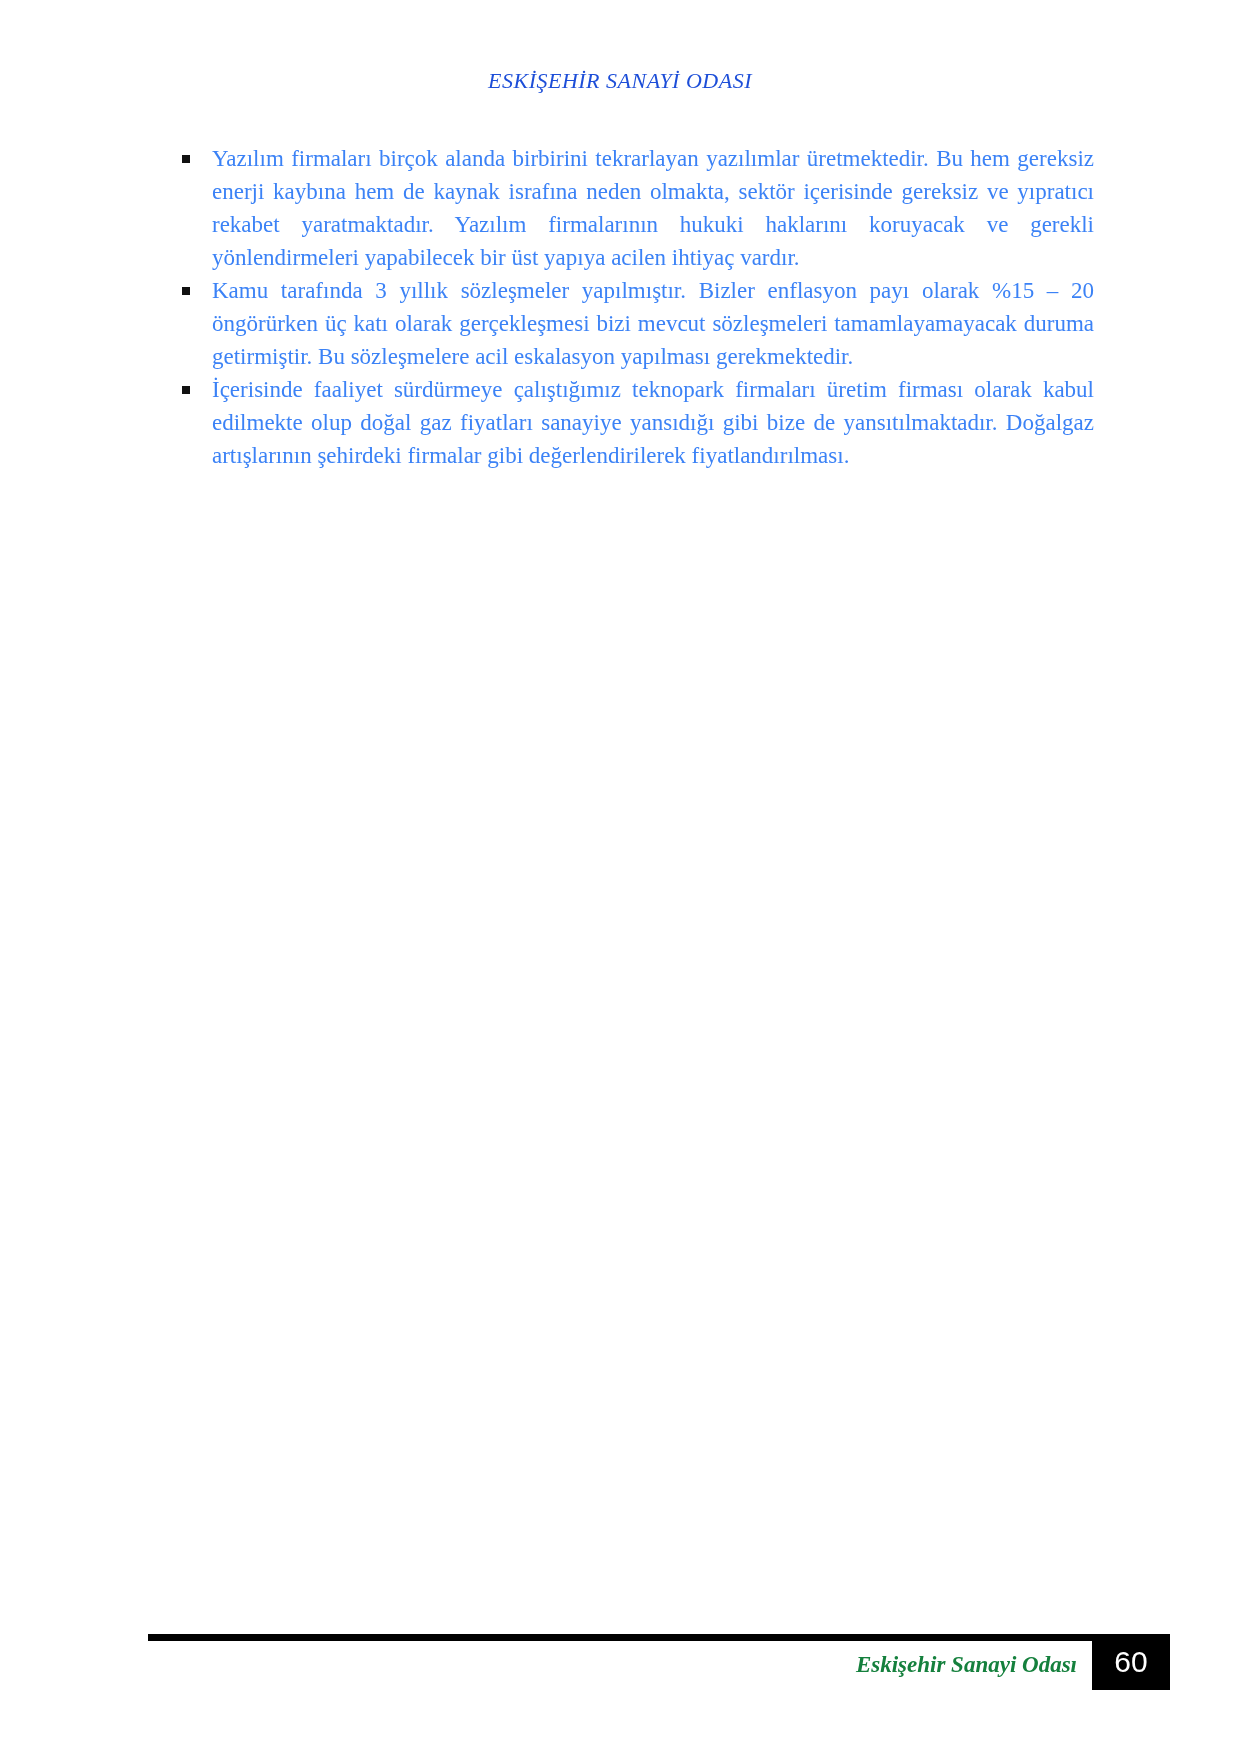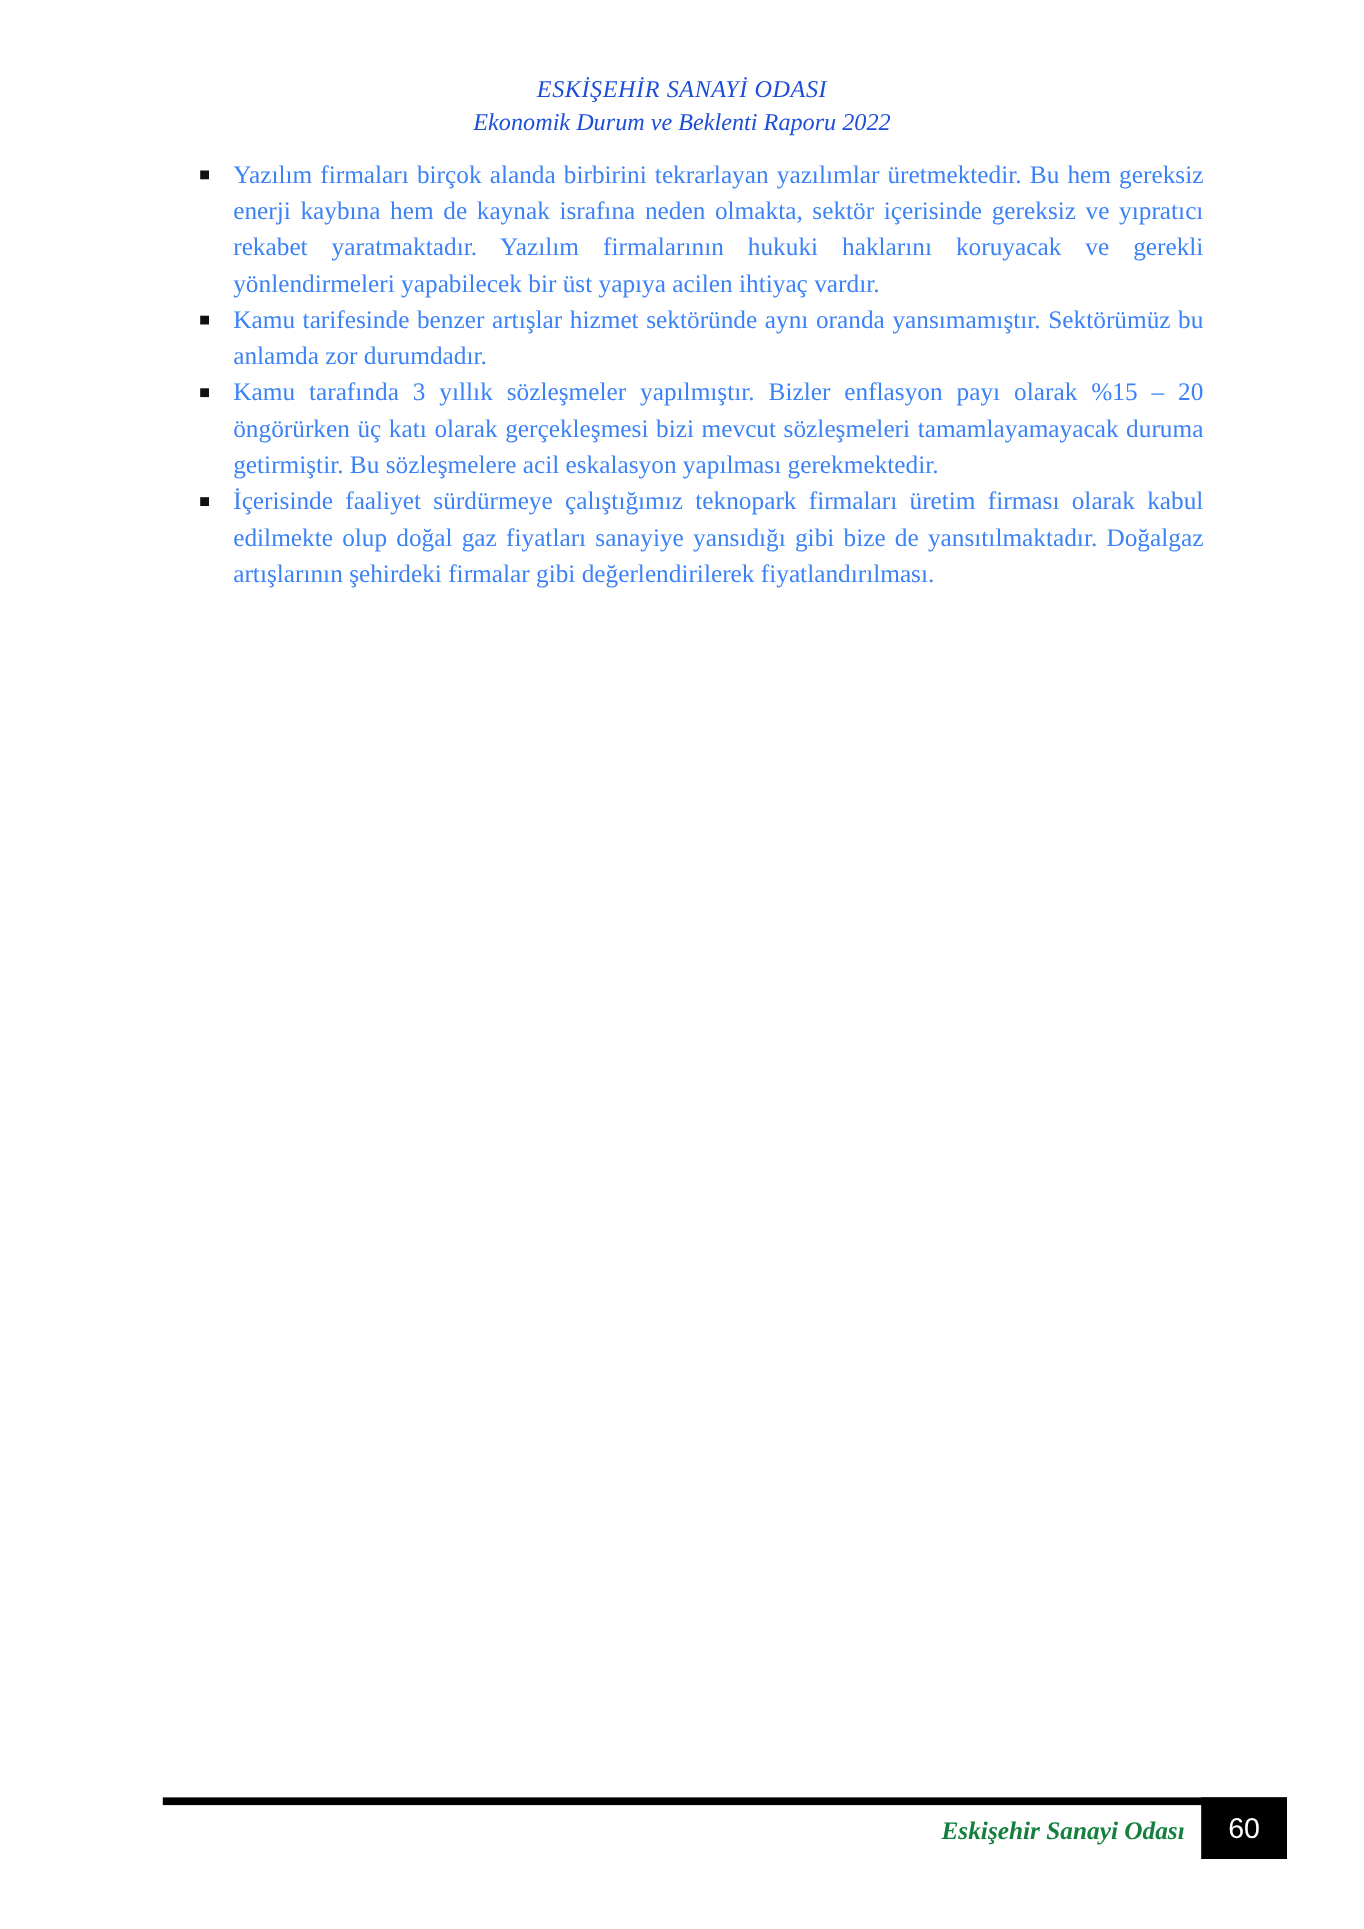--- a/index.html
+++ b/index.html
@@ -84,45 +84,43 @@
   }
   .page-number-badge {
     position: absolute;
     left: 1092px;
     top: 1634px;
     width: 78px;
     height: 56px;
     background: #000000;
     color: #ffffff;
     font-family: "Liberation Sans", sans-serif;
-    font-size: 26px;
+    font-size: 30px;
     display: flex;
     align-items: center;
     justify-content: center;
   }
 </style>
 </head>
 <body>
 
 <div class="page">
 
   <div class="doc-header">
     <div class="title">ESKİŞEHİR SANAYİ ODASI</div>
-    <div class="subtitle">Ekonomik Durum ve Beklenti Raporu 2022</div>
   </div>
 
   <div class="content">
     <ul class="bullet-list">
       <li>
         <span class="bullet-marker"></span>
         <span>Yazılım firmaları birçok alanda birbirini tekrarlayan yazılımlar üretmektedir. Bu hem gereksiz enerji kaybına hem de kaynak israfına neden olmakta, sektör içerisinde gereksiz ve yıpratıcı rekabet yaratmaktadır. Yazılım firmalarının hukuki haklarını koruyacak ve gerekli yönlendirmeleri yapabilecek bir üst yapıya acilen ihtiyaç vardır.</span>
       </li>
       <li>
         <span class="bullet-marker"></span>
-        <span>Kamu tarifesinde benzer artışlar hizmet sektöründe aynı oranda yansımamıştır. Sektörümüz bu anlamda zor durumdadır.</span>
       </li>
       <li>
         <span class="bullet-marker"></span>
         <span>Kamu tarafında 3 yıllık sözleşmeler yapılmıştır. Bizler enflasyon payı olarak %15 – 20 öngörürken üç katı olarak gerçekleşmesi bizi mevcut sözleşmeleri tamamlayamayacak duruma getirmiştir. Bu sözleşmelere acil eskalasyon yapılması gerekmektedir.</span>
       </li>
       <li>
         <span class="bullet-marker"></span>
         <span>İçerisinde faaliyet sürdürmeye çalıştığımız teknopark firmaları üretim firması olarak kabul edilmekte olup doğal gaz fiyatları sanayiye yansıdığı gibi bize de yansıtılmaktadır. Doğalgaz artışlarının şehirdeki firmalar gibi değerlendirilerek fiyatlandırılması.</span>
       </li>
     </ul>

